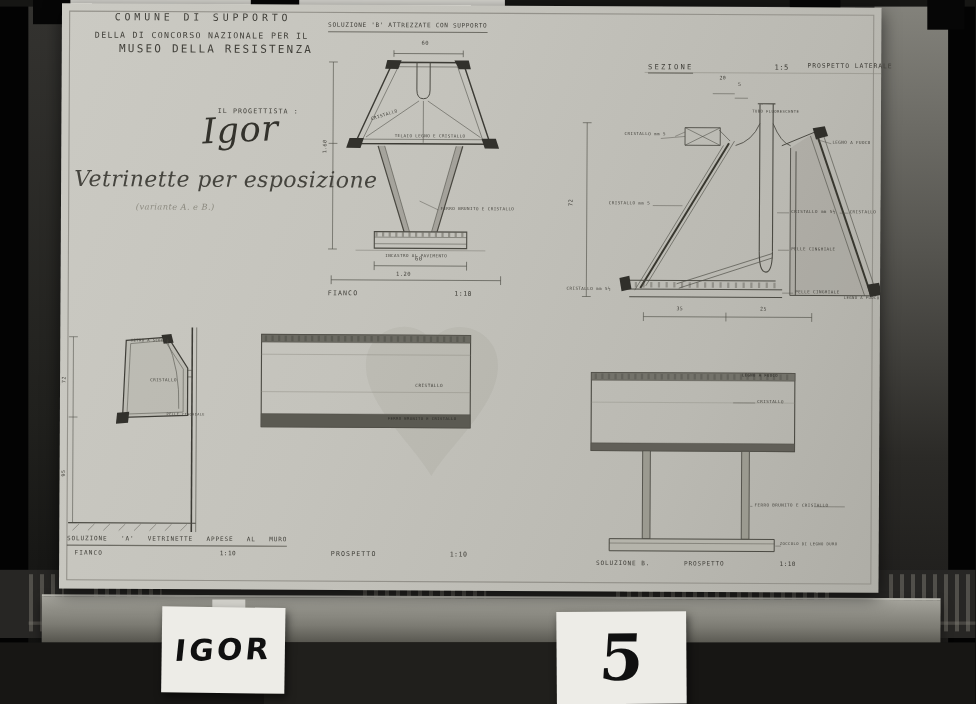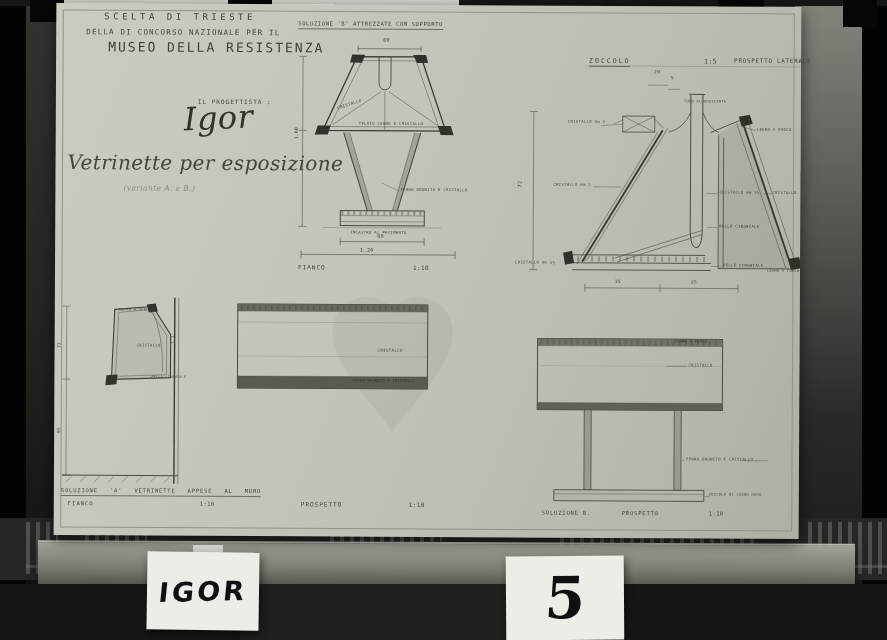--- a/index.html
+++ b/index.html
@@ -172,43 +172,43 @@
         <path d="M483,360 L668,360" stroke="#8a887f" stroke-width="0.35"></path>
         <rect x="530" y="404" width="7" height="80" fill="#9b9a90" stroke-width="0.8"></rect>
         <rect x="620" y="404" width="7" height="80" fill="#9b9a90" stroke-width="0.8"></rect>
         <rect x="500" y="484" width="150" height="11" fill="#b5b4ab" stroke-width="0.9"></rect>
         <path d="M500,488 L650,488" stroke-width="0.4"></path>
         <path d="M632,360 L612,360 M630,454 L628,454 M686,454 L714,454 M656,490 L651,490" stroke-width="0.4"></path>
       </g>
     </g>
   </svg>
 
-  <span class="lbl" style="left:48px;top:9px;font-size:9px;letter-spacing:3.5px;">SCELTA DI TRIESTE</span>
+  <span class="lbl" style="left:48px;top:9px;font-size:9px;letter-spacing:3.5px;">COMUNE DI SUPPORTO</span>
   <span class="lbl" style="left:30px;top:25px;font-size:7.5px;letter-spacing:1.2px;">DELLA DI CONCORSO NAZIONALE PER IL</span>
-  <span class="lbl" style="left:52px;top:37px;font-size:13px;letter-spacing:2px;">MUSEO DELLA RESISTENZA</span>
+  <span class="lbl" style="left:52px;top:37px;font-size:10px;letter-spacing:2px;">MUSEO DELLA RESISTENZA</span>
 
   <span class="lbl" style="left:142px;top:95px;font-size:6px;letter-spacing:1px;">IL PROGETTISTA :</span>
   <span class="lbl hand" style="left:128px;top:98px;font-size:32px;transform:rotate(-3deg);color:#33322c;">Igor</span>
 
   <span class="lbl hand" style="left:12px;top:149px;font-size:20px;color:#45443e;">Vetrinette per esposizione</span>
   <span class="lbl hand" style="left:68px;top:181px;font-size:7.5px;color:#8b897f;">(variante A. e B.)</span>
 
   <span class="lbl ul" style="left:242px;top:17px;font-size:5.5px;letter-spacing:.6px;">SOLUZIONE 'B' ATTREZZATE CON SUPPORTO</span>
   <span class="lbl" style="left:327px;top:33px;font-size:5px;">60</span>
   <span class="lbl" style="left:281px;top:98px;font-size:4px;transform:rotate(-18deg);">CRISTALLO</span>
   <span class="lbl" style="left:303px;top:117px;font-size:3.8px;">TELAIO LEGNO E CRISTALLO</span>
   <span class="lbl" style="left:345px;top:183px;font-size:3.8px;">FERRO BRUNITO E CRISTALLO</span>
   <span class="lbl" style="left:295px;top:226px;font-size:3.8px;">INCASTRO AL PAVIMENTO</span>
   <span class="lbl" style="left:322px;top:229px;font-size:5px;">60</span>
   <span class="lbl" style="left:305px;top:243px;font-size:5px;">1.20</span>
   <span class="lbl rot90" style="left:239px;top:135px;font-size:4.5px;">1.60</span>
   <span class="lbl" style="left:243px;top:260px;font-size:6px;letter-spacing:1px;">FIANCO</span>
   <span class="lbl" style="left:358px;top:260px;font-size:6px;">1:10</span>
 
-  <span class="lbl ul" style="left:533px;top:52px;font-size:6.5px;letter-spacing:2px;">ZOCCOLO</span>
+  <span class="lbl ul" style="left:533px;top:52px;font-size:6.5px;letter-spacing:2px;">SEZIONE</span>
   <span class="lbl" style="left:648px;top:52px;font-size:6.5px;">1:5</span>
   <span class="lbl" style="left:678px;top:52px;font-size:5.8px;letter-spacing:.8px;">PROSPETTO LATERALE</span>
   <span class="lbl" style="left:598px;top:64px;font-size:4.5px;">20</span>
   <span class="lbl" style="left:615px;top:70px;font-size:4.5px;">5</span>
   <span class="lbl" style="left:628px;top:94px;font-size:3.5px;">TUBO FLUORESCENTE</span>
   <span class="lbl" style="left:512px;top:114px;font-size:3.8px;">CRISTALLO mm 5</span>
   <span class="lbl" style="left:498px;top:177px;font-size:3.8px;">CRISTALLO mm 5</span>
   <span class="lbl" style="left:460px;top:255px;font-size:3.8px;">CRISTALLO mm 5½</span>
   <span class="lbl" style="left:701px;top:121px;font-size:3.8px;">LEGNO A FUOCO</span>
   <span class="lbl" style="left:664px;top:184px;font-size:3.8px;">CRISTALLO mm 5½</span>

